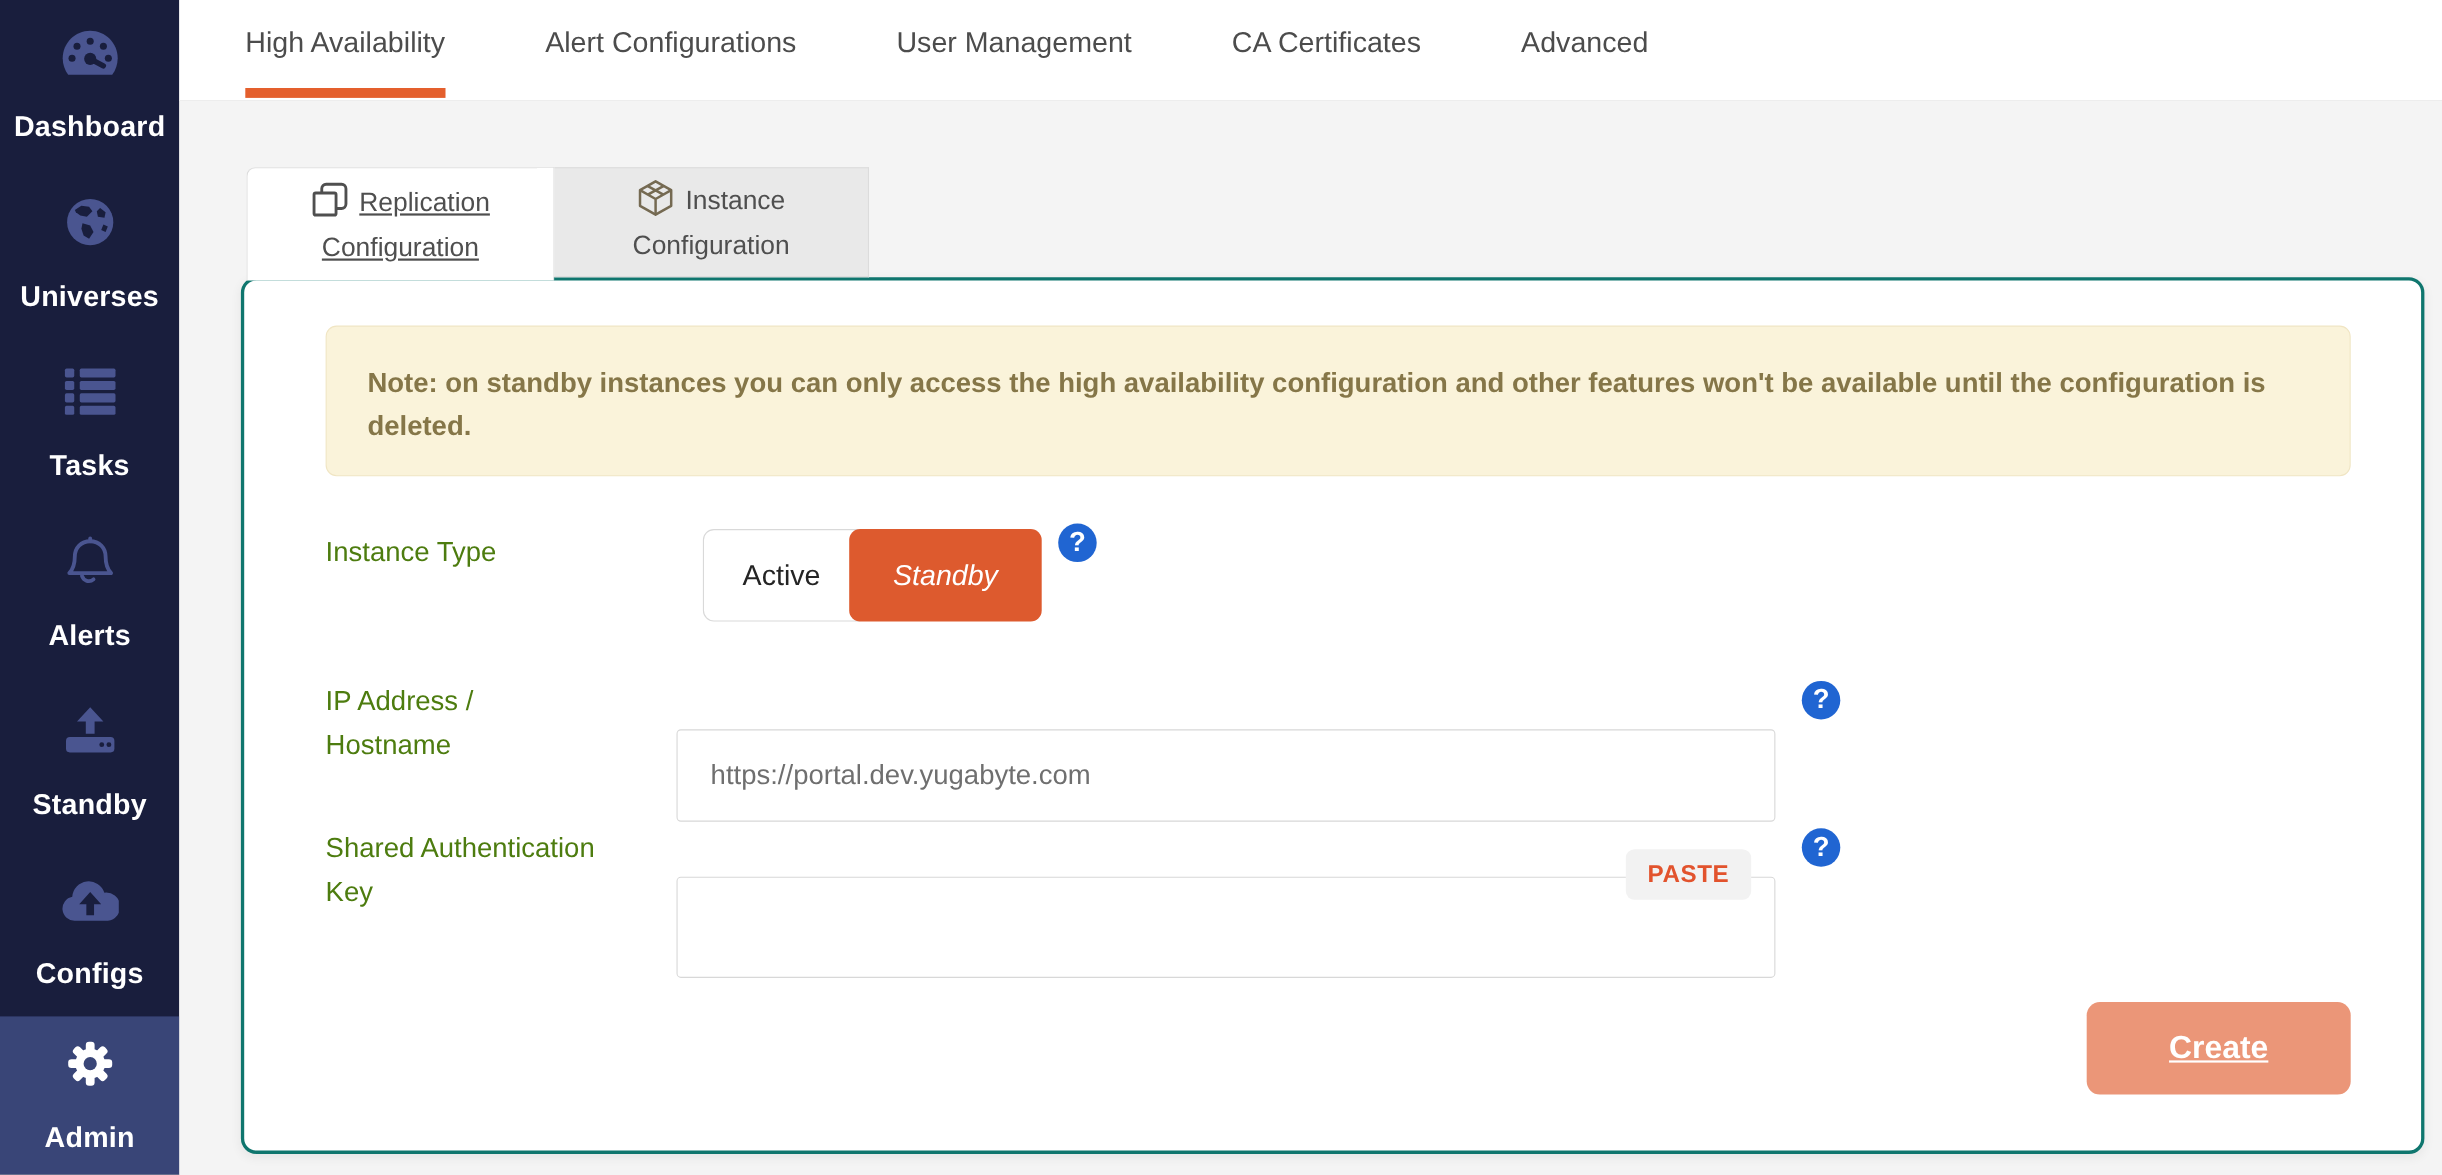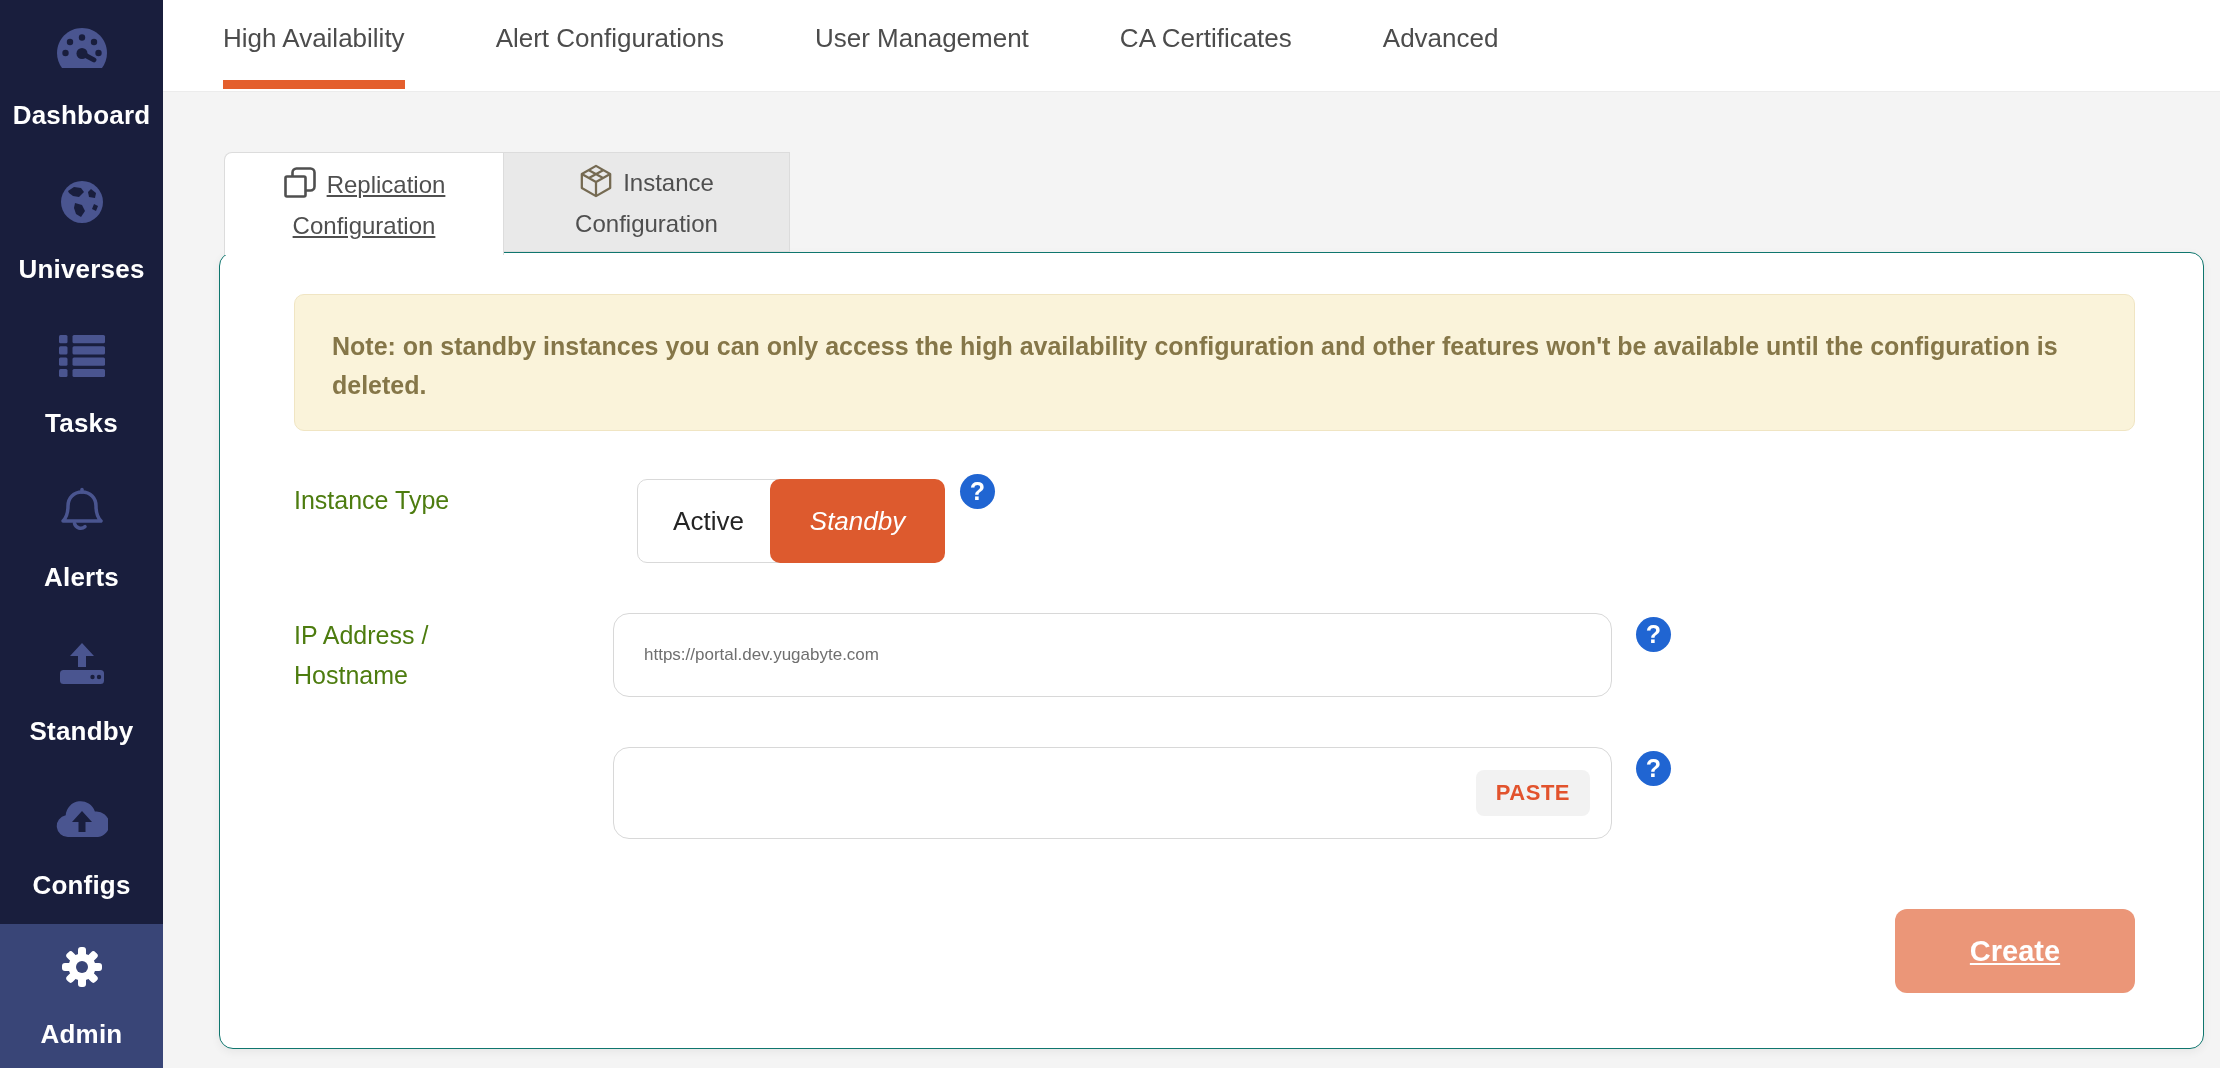--- a/index.html
+++ b/index.html
@@ -24,34 +24,34 @@
   
   .content { flex:1; position:relative; background:#f4f4f4; }
 
   .subtabs { position:absolute; left:61px; top:60px; display:flex; align-items:flex-start; z-index:2; }
   .subtab { width:280px; height:100px; display:flex; align-items:center; justify-content:center; text-align:center; font-size:24px; line-height:34px; color:#4f4f4f; background:#e9e9e9; border:1px solid #dcdcdc; cursor:pointer; padding:0 26px; }
   .subtab .subtab-inner { display:inline; }
   .subtab .subtab-icon { display:inline-block; vertical-align:-7px; margin-right:10px; }
   .subtab.active { background:#ffffff; border-bottom:none; height:103px; border-radius:8px 0 0 0; z-index:3;text-decoration:underline; }
   .subtab.inactive { width:286px; border-left:none; }
 
-  .card { position:absolute; left:56px; top:160px; width:1985px; height:797px; background:#ffffff; border:1px solid #0f766e; border-radius:14px; box-shadow:0 3px 10px rgba(0,0,0,.06); z-index:1; }
+  .card { position:absolute; left:56px; top:160px; width:1985px; height:797px; background:#ffffff; border:3px solid #0f766e; border-radius:14px; box-shadow:0 3px 10px rgba(0,0,0,.06); z-index:1; }
 
   .note { position:absolute; left:74px; top:41px; width:1841px; height:137px; background:#faf3da; border:1px solid #f0e5c3; border-radius:10px; padding:32px 40px 0 37px; font-size:25px; font-weight:700; color:#857648; line-height:39px; }
 
   .field-label { position:absolute; left:74px; width:245px; font-size:25px; color:#4d7c0f; line-height:40px; }
 
   .toggle { position:absolute; left:392px; top:226px; height:84px; display:flex; }
   .toggle-opt { display:flex; align-items:center; justify-content:center; font-size:26px; cursor:pointer; }
   .toggle-opt.opt-active { width:143px; background:#ffffff; border:1px solid #d9d9d9; border-radius:10px 0 0 10px; color:#242424;margin-left:25px; }
   .toggle-opt.opt-standby { width:175px; background:#dd5a2e; border-radius:10px; margin-left:-10px; color:#ffffff;font-style:italic; }
 
   .help { position:absolute; width:35px; height:35px; border-radius:50%; background:#2065d2; color:#ffffff; font-size:25px; font-weight:700; display:flex; align-items:center; justify-content:center; cursor:pointer; }
 
-  .text-input { position:absolute; left:393px; width:999px; border:1px solid #d8d8d8; border-radius:16px; background:#ffffff; font-size:17px; color:#6f6f6f; padding:0 30px; font-family:"Liberation Sans", sans-serif; outline:none; }
+  .text-input { position:absolute; left:393px; width:999px; border:1px solid #d8d8d8; border-radius:4px; background:#ffffff; font-size:25px; color:#6f6f6f; padding:0 30px; font-family:"Liberation Sans", sans-serif; outline:none;margin-top:48px; }
   .input-wrap { position:absolute; left:393px; width:999px; }
   .input-wrap .text-input { position:static; width:100%; height:100%; }
 
   .ip-input { top:360px; height:84px; }
   .key-wrap { top:494px; height:92px; }
   .paste-btn { position:absolute; right:22px; top:50%; transform:translateY(-50%); height:46px; padding:0 20px; background:#f2f2f2; border-radius:8px; color:#e2532d; font-size:22px; font-weight:700; letter-spacing:.5px; display:flex; align-items:center; cursor:pointer; }
 
   .create-btn { position:absolute; left:1675px; top:656px; width:240px; height:84px; background:#eb9678; border:none; border-radius:12px; color:#ffffff; font-size:29px; font-weight:700; display:flex; align-items:center; justify-content:center; cursor:pointer;text-decoration:underline; }
 </style>
 </head>
@@ -205,20 +205,21 @@
         <div class="toggle">
           <div class="toggle-opt opt-active">Active</div>
           <div class="toggle-opt opt-standby">Standby</div>
         </div>
         <div class="help" style="left:740px; top:221px;">?</div>
 
         <div class="field-label" style="top:362px;">IP Address / Hostname</div>
         <input class="text-input ip-input" type="text" value="https://portal.dev.yugabyte.com" style="">
         <div class="help" style="left:1416px; top:364px;">?</div>
 
+        <div class="field-label" style="top:496px;">Shared Authentication Key</div>
         <div class="input-wrap key-wrap">
           <input class="text-input" type="text" value="" style="">
           <div class="paste-btn">PASTE</div>
         </div>
         <div class="help" style="left:1416px; top:498px;">?</div>
 
         <div class="create-btn">Create</div>
 
       </div>
     </div>

